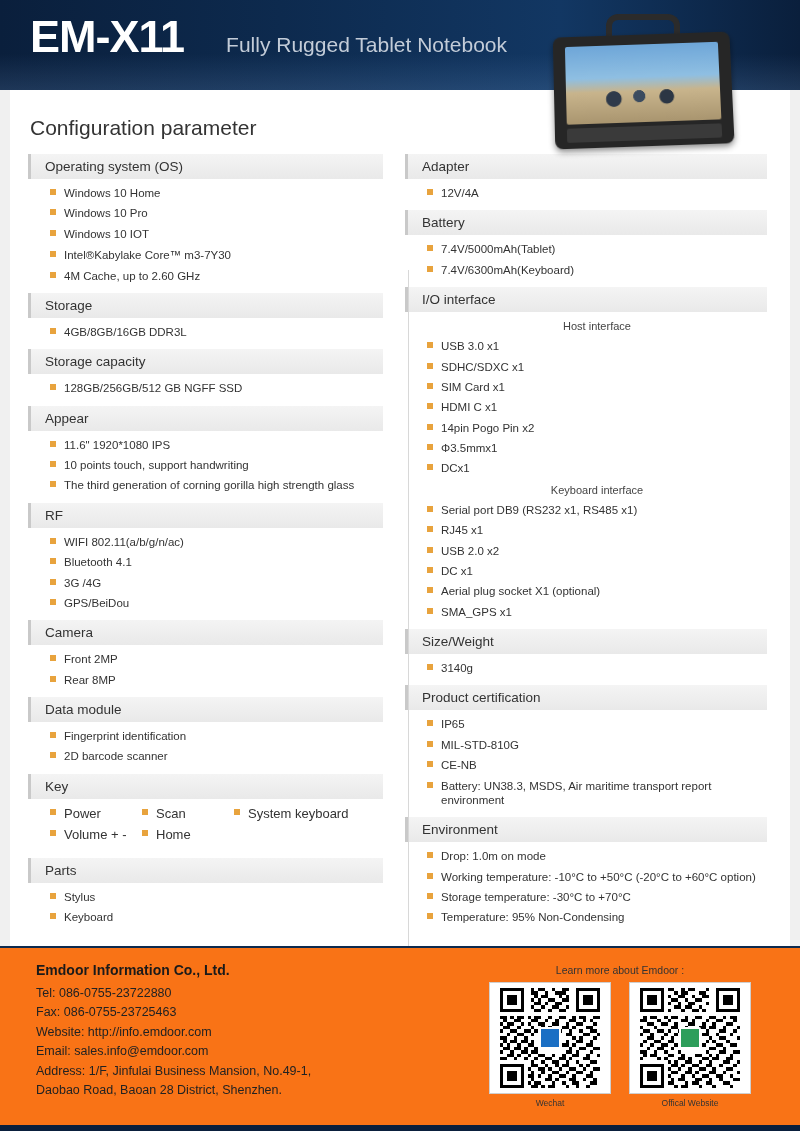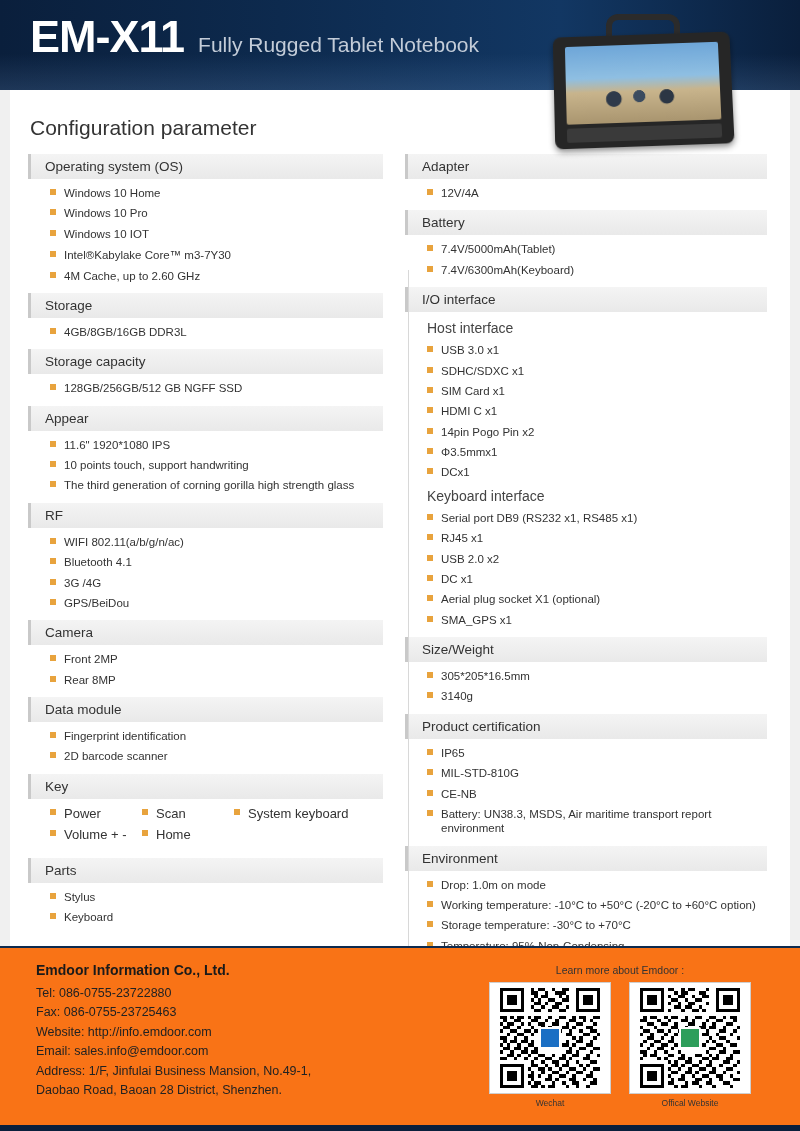--- a/index.html
+++ b/index.html
@@ -18,20 +18,21 @@
   .header {
     position: relative;
     height: 90px;
     background: linear-gradient(90deg, #0a1f3c 0%, #0d2a4e 35%, #123763 70%, #0a1f3c 100%);
     overflow: hidden;
   }
   .header-inner {
     padding: 14px 6px 0 30px;
     display: flex;
     align-items: baseline;
+    gap: 28px;
   }
   .model {
     font-size: 45px;
     font-weight: bold;
     color: #ffffff;
     letter-spacing: -1px;
     line-height: 1;
   }
   .tagline {
     font-size: 21px;
@@ -148,24 +149,25 @@
     line-height: 1.25;
   }
   ul.items li::before {
     content: "";
     position: absolute;
     left: 0; top: 3px;
     width: 6px; height: 6px;
     background: #e8a33d;
   }
   .sub-label {
-    font-size: 14px;
+    font-size: 11px;
     color: #444;
     padding-left: 22px;
     margin: 8px 0 5px 0;
+    text-align: center;
   }
   .key-grid {
     display: flex;
     flex-wrap: wrap;
     padding-left: 22px;
     margin: 7px 0 6px 0;
   }
   .key-grid .kcell {
     position: relative;
     width: 92px;
@@ -379,21 +381,20 @@
         <li>Serial port DB9 (RS232 x1, RS485 x1)</li>
         <li>RJ45 x1</li>
         <li>USB 2.0 x2</li>
         <li>DC x1</li>
         <li>Aerial plug socket X1 (optional)</li>
         <li>SMA_GPS x1</li>
       </ul>
 
       <div class="sec-head">Size/Weight</div>
       <ul class="items">
-        <li>305*205*16.5mm</li>
         <li>3140g</li>
       </ul>
 
       <div class="sec-head">Product certification</div>
       <ul class="items">
         <li>IP65</li>
         <li>MIL-STD-810G</li>
         <li>CE-NB</li>
         <li>Battery: UN38.3, MSDS, Air maritime transport report environment</li>
       </ul>

